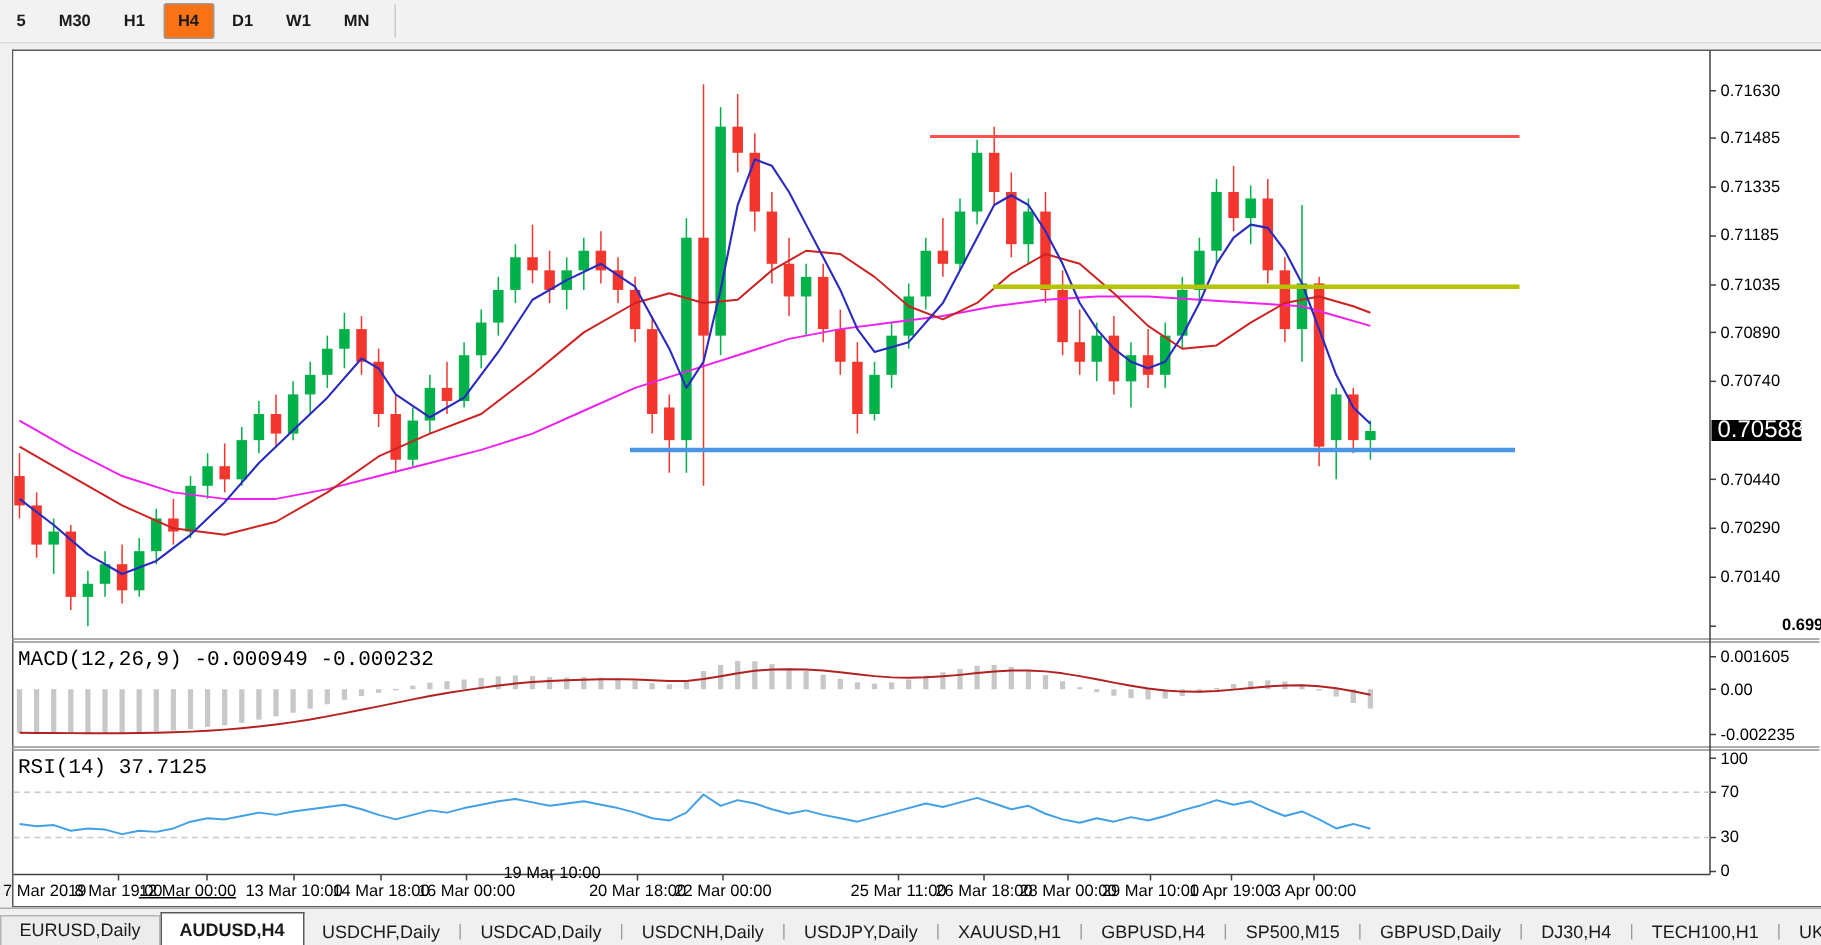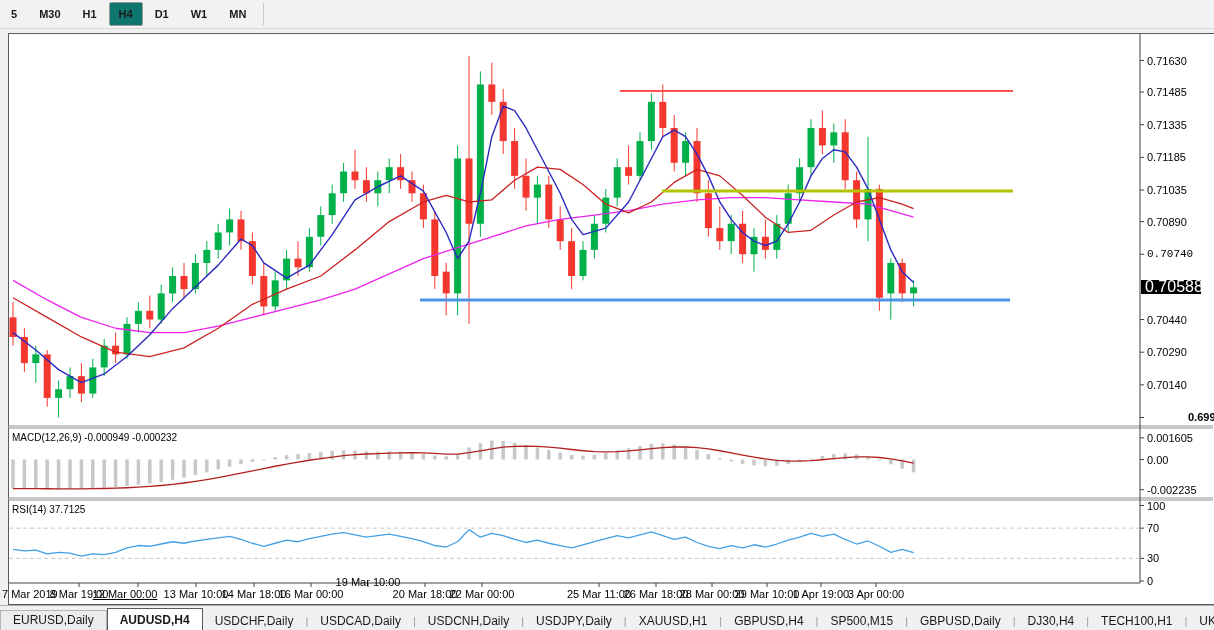--- a/index.html
+++ b/index.html
@@ -3,21 +3,21 @@
 <meta charset="utf-8">
 <style>
   html,body{margin:0;padding:0;background:#f0f0f0;font-family:"Liberation Sans",sans-serif;}
   #stage{position:relative;width:1214px;height:630px;background:#f0f0f0;overflow:hidden;}
 
   
   #toolbar{position:absolute;left:0;top:0;width:1214px;height:28px;background:#f2f2f2;
            border-bottom:1px solid #d9d9d9;display:flex;align-items:center;}
   .tf-btn{height:22px;line-height:22px;padding:0 9px;margin:0 1px;font-size:11px;font-weight:bold;
           color:#1a1a1a;border:1px solid transparent;border-radius:2px;cursor:default;}
-  .tf-btn.active{background:#0f766e;border:1px solid #9a9a9a;text-align:right;}
+  .tf-btn.active{background:#f97316;border:1px solid #9a9a9a;text-align:right;}
   .tb-sep{width:1px;height:22px;background:#c9c9c9;margin:0 6px;}
 
   
   #chartwin{position:absolute;left:8px;top:33px;width:1205px;height:570px;background:#ffffff;
             border:1px solid #5a5a5a;border-right:none;}
   #title{position:absolute;left:6px;top:3px;font-size:11px;font-weight:bold;color:#000;}
   #title .tri{font-size:9px;margin-right:4px;}
 
   
   #tradepanel{position:absolute;left:3px;top:17px;width:220px;}
@@ -38,21 +38,21 @@
   .tp-small{font-size:13px;font-weight:bold;margin-right:3px;line-height:15px;}
   .tp-big{font-size:32px;font-weight:bold;line-height:28px;}
   .tp-sup{font-size:14px;font-weight:bold;transform:translateY(-13px);margin-left:1px;}
 
   
   .axlabel{position:absolute;font-size:11px;color:#000;white-space:nowrap;line-height:12px;}
   .datelabel{position:absolute;font-size:11px;color:#000;white-space:nowrap;transform:translateX(-50%);}
   .datelabel.left{transform:none;}
   #pricebox{position:absolute;background:#000;color:#fff;font-size:16px;line-height:14px;
             padding:0 4px;white-space:nowrap;}
-  .indlabel{position:absolute;font-size:10px;color:#000;white-space:nowrap;}
+  .indlabel{position:absolute;font-size:14px;color:#000;white-space:nowrap;font-family:Liberation Mono, monospace;}
 
   
   #tabbar{position:absolute;left:0;top:605px;width:1214px;height:25px;background:#f0f0f0;
           border-top:1px solid #adadad;display:flex;align-items:flex-end;}
   .tab{height:19px;line-height:19px;padding:0 12px;font-size:12px;color:#1a1a1a;white-space:nowrap;cursor:pointer;}
   .tab.first{background:#ececec;border:1px solid #b5b5b5;border-bottom:none;height:20px;}
   .tab.active{background:#ffffff;border:1px solid #5a5a5a;border-bottom:none;font-weight:bold;height:22px;line-height:22px;}
   .tab-sep{color:#9a9a9a;font-size:11px;line-height:19px;height:19px;}
   .tab-scroll{font-size:8px;color:#333;padding:0 4px;height:19px;line-height:19px;cursor:pointer;}
 
@@ -396,21 +396,21 @@
       <line x1="876" y1="583" x2="876" y2="587" stroke="#404040" stroke-width="1"></line>
     </svg>
 
   <div id="labels-layer">
       <div class="axlabel" style="left:1147px;top:54.5px;">0.71630</div>
       <div class="axlabel" style="left:1147px;top:86.06360000000136px;text-align:right;">0.71485</div>
       <div class="axlabel" style="left:1147px;top:118.71560000000018px;">0.71335</div>
       <div class="axlabel" style="left:1147px;top:151.3676000000014px;">0.71185</div>
       <div class="axlabel" style="left:1147px;top:184.01960000000022px;">0.71035</div>
       <div class="axlabel" style="left:1147px;top:215.5832000000016px;">0.70890</div>
-      <div class="axlabel" style="left:1147px;top:248.23520000000042px;font-family:Liberation Mono, monospace;">0.70740</div>
+      <div class="axlabel" style="left:1147px;top:248.23520000000042px;">0.70740</div>
       <div class="axlabel" style="left:1147px;top:313.53920000000045px;">0.70440</div>
       <div class="axlabel" style="left:1147px;top:346.1912000000017px;">0.70290</div>
       <div class="axlabel" style="left:1147px;top:378.84320000000054px;">0.70140</div>
       <div class="axlabel" style="left:1188px;top:411.4952000000018px;font-weight:bold;">0.69990</div>
       <div class="axlabel" style="left:1147px;top:431.8325px;">0.001605</div>
       <div class="axlabel" style="left:1147px;top:453.5px;">0.00</div>
       <div class="axlabel" style="left:1147px;top:483.6725px;">-0.002235</div>
       <div class="axlabel" style="left:1147px;top:499.5px;">100</div>
       <div class="axlabel" style="left:1147px;top:522.15px;">70</div>
       <div class="axlabel" style="left:1147px;top:552.35px;">30</div>

